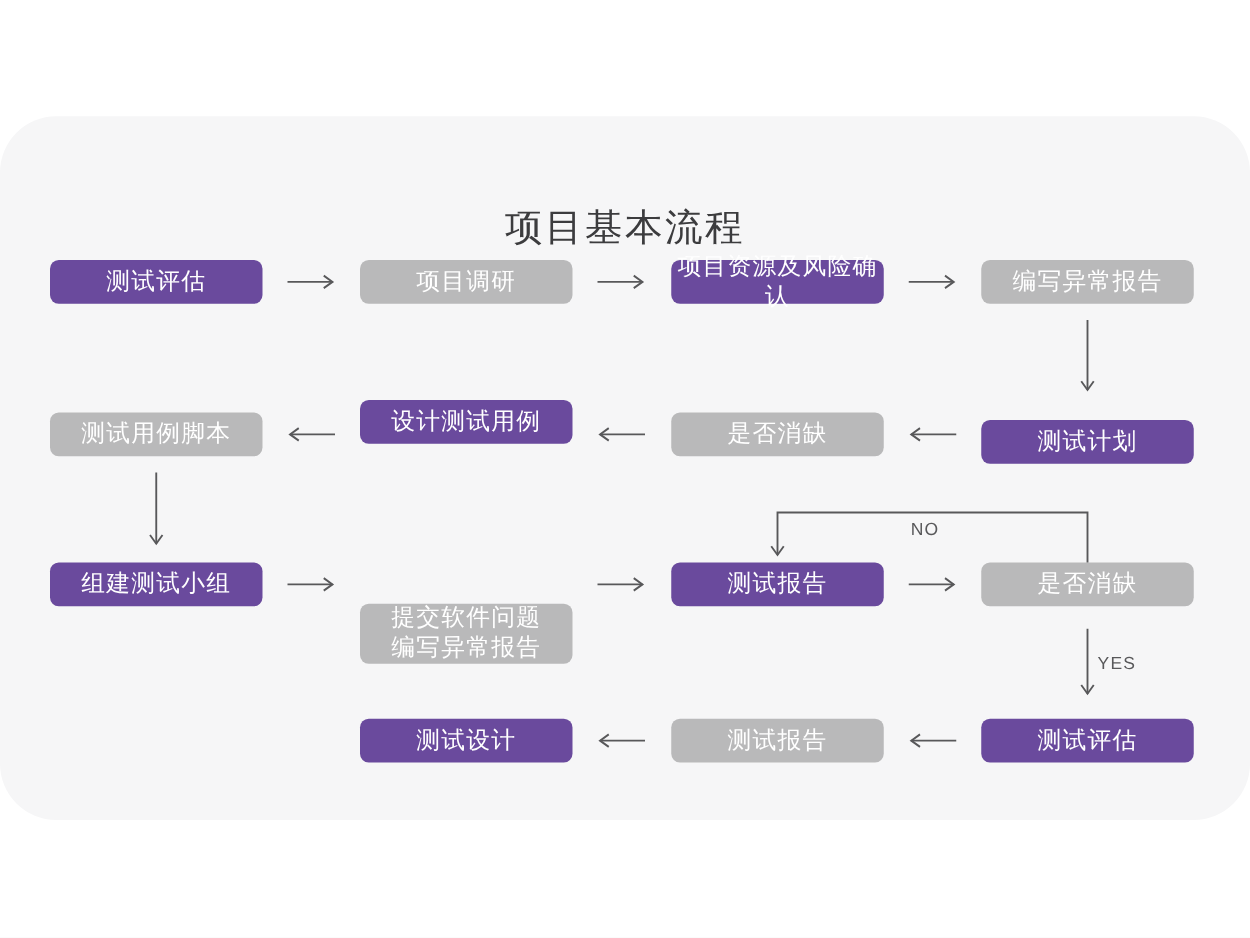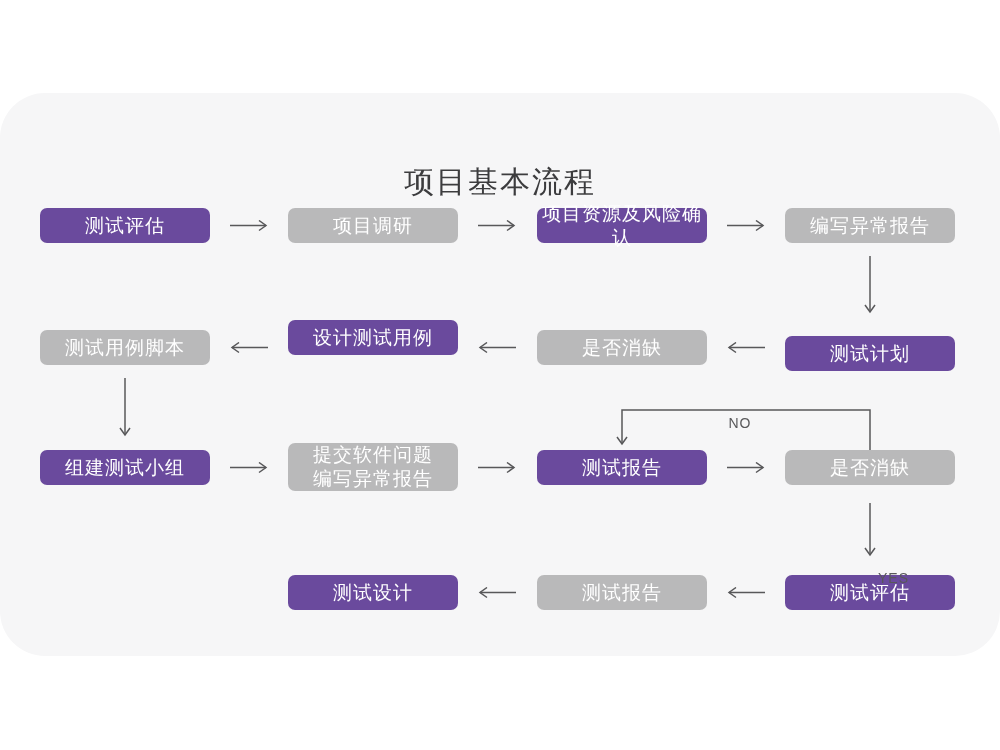--- a/index.html
+++ b/index.html
@@ -21,28 +21,28 @@
     font-size:30px;font-weight:500;letter-spacing:2px;color:var(--title_text);font-family:Liberation Serif, serif;
   }
   .node{
     position:absolute;width:170px;height:35px;border-radius:7px;
     display:flex;align-items:center;justify-content:center;
     font-size:19px;letter-spacing:1px;color:var(--box_text);
     text-align:center;line-height:1.25;
   }
   .node--purple{background:var(--purple);}
   .node--gray{background:var(--gray);}
-  .node--two-line{height:48px;white-space:pre-line;}
+  .node--two-line{height:48px;white-space:pre-line;margin-top:40px;}
   svg.wires{position:absolute;left:0;top:0;pointer-events:none;}
   .wire{fill:none;stroke:var(--arrow);stroke-width:1.5;}
   .branch-label{
     position:absolute;font-size:14px;letter-spacing:1px;color:var(--arrow);
   }
   .branch-label--no{left:710px;top:415px;width:60px;text-align:center;}
-  .branch-label--yes{left:878px;top:522px;margin-top:48px;}
+  .branch-label--yes{left:878px;top:522px;}
 </style>
 </head>
 <body>
 
 <div class="card"></div>
 
 <h1 class="title">项目基本流程</h1>
 
 <div class="node node--purple" style="left:40px;top:208px">测试评估</div>
 <div class="node node--gray" style="left:288px;top:208px">项目调研</div>

